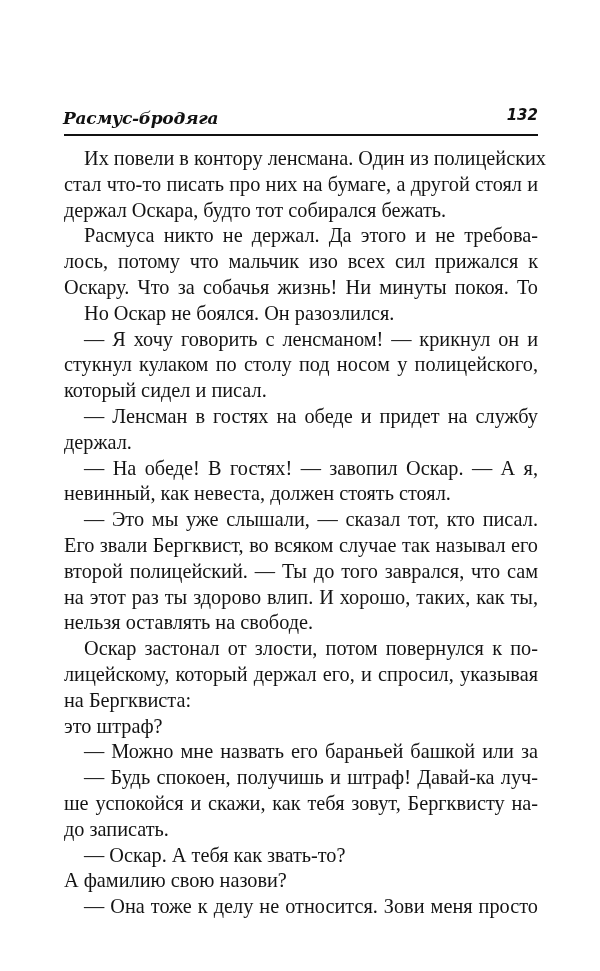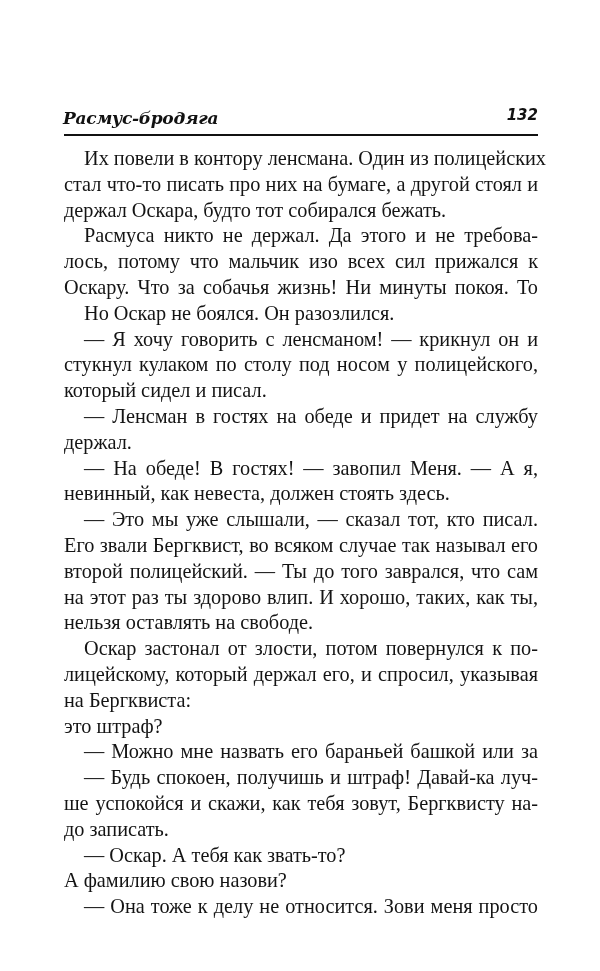--- a/index.html
+++ b/index.html
@@ -41,22 +41,22 @@
       <span class="line last">держал Оскара, будто тот собирался бежать.</span>
       <span class="line indent">Расмуса никто не держал. Да этого и не требова-</span>
       <span class="line">лось, потому что мальчик изо всех сил прижался к</span>
       <span class="line">Оскару. Что за собачья жизнь! Ни минуты покоя. То</span>
       <span class="line indent last">Но Оскар не боялся. Он разозлился.</span>
       <span class="line indent">— Я хочу говорить с ленсманом! — крикнул он и</span>
       <span class="line">стукнул кулаком по столу под носом у полицейского,</span>
       <span class="line last">который сидел и писал.</span>
       <span class="line indent">— Ленсман в гостях на обеде и придет на службу</span>
       <span class="line last">держал.</span>
-      <span class="line indent">— На обеде! В гостях! — завопил Меня. — А я,</span>
-      <span class="line last">невинный, как невеста, должен стоять здесь.</span>
+      <span class="line indent">— На обеде! В гостях! — завопил Оскар. — А я,</span>
+      <span class="line last">невинный, как невеста, должен стоять стоял.</span>
       <span class="line indent">— Это мы уже слышали, — сказал тот, кто писал.</span>
       <span class="line">Его звали Бергквист, во всяком случае так называл его</span>
       <span class="line">второй полицейский. — Ты до того заврался, что сам</span>
       <span class="line">на этот раз ты здорово влип. И хорошо, таких, как ты,</span>
       <span class="line last">нельзя оставлять на свободе.</span>
       <span class="line indent">Оскар застонал от злости, потом повернулся к по-</span>
       <span class="line">лицейскому, который держал его, и спросил, указывая</span>
       <span class="line last">на Бергквиста:</span>
       <span class="line last">это штраф?</span>
       <span class="line indent">— Можно мне назвать его бараньей башкой или за</span>

